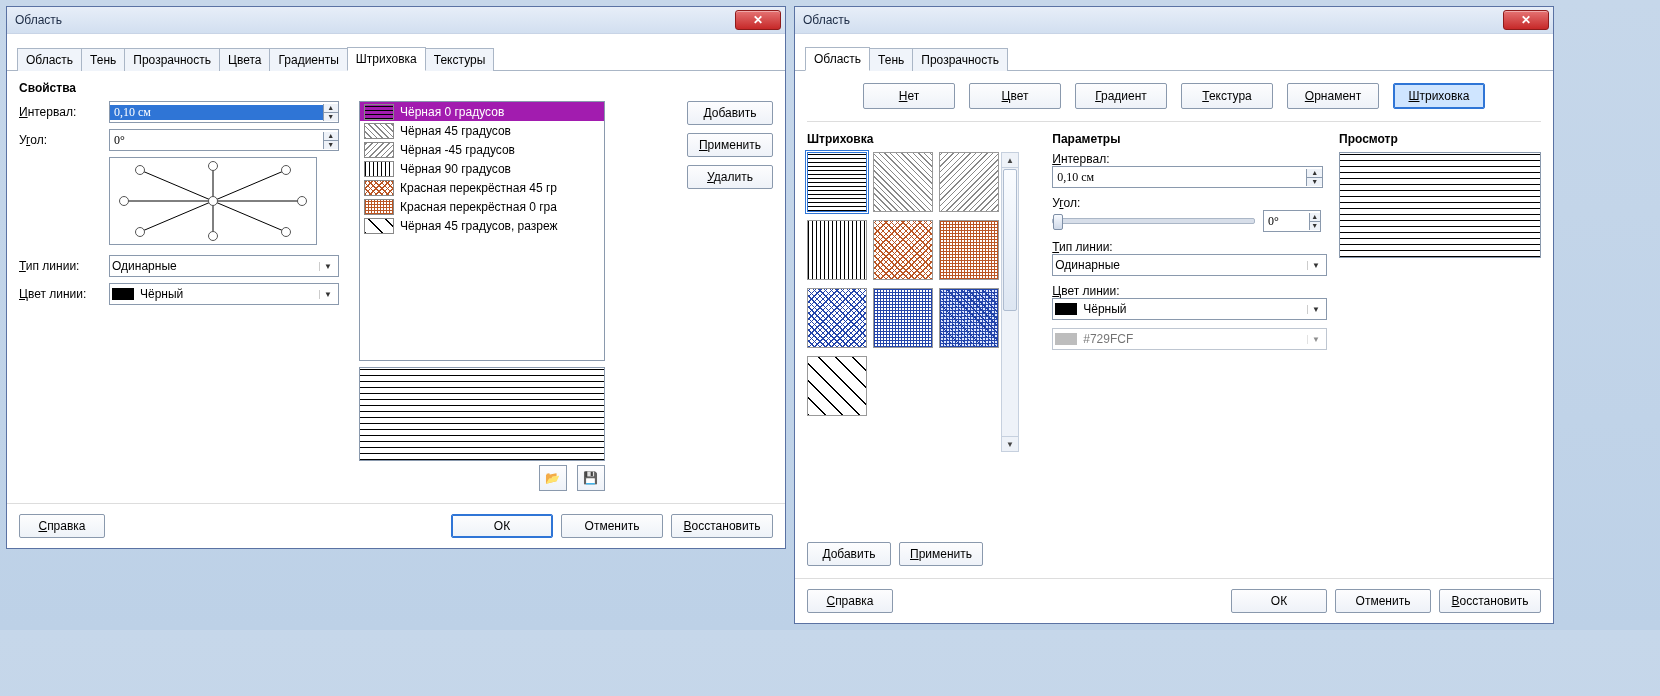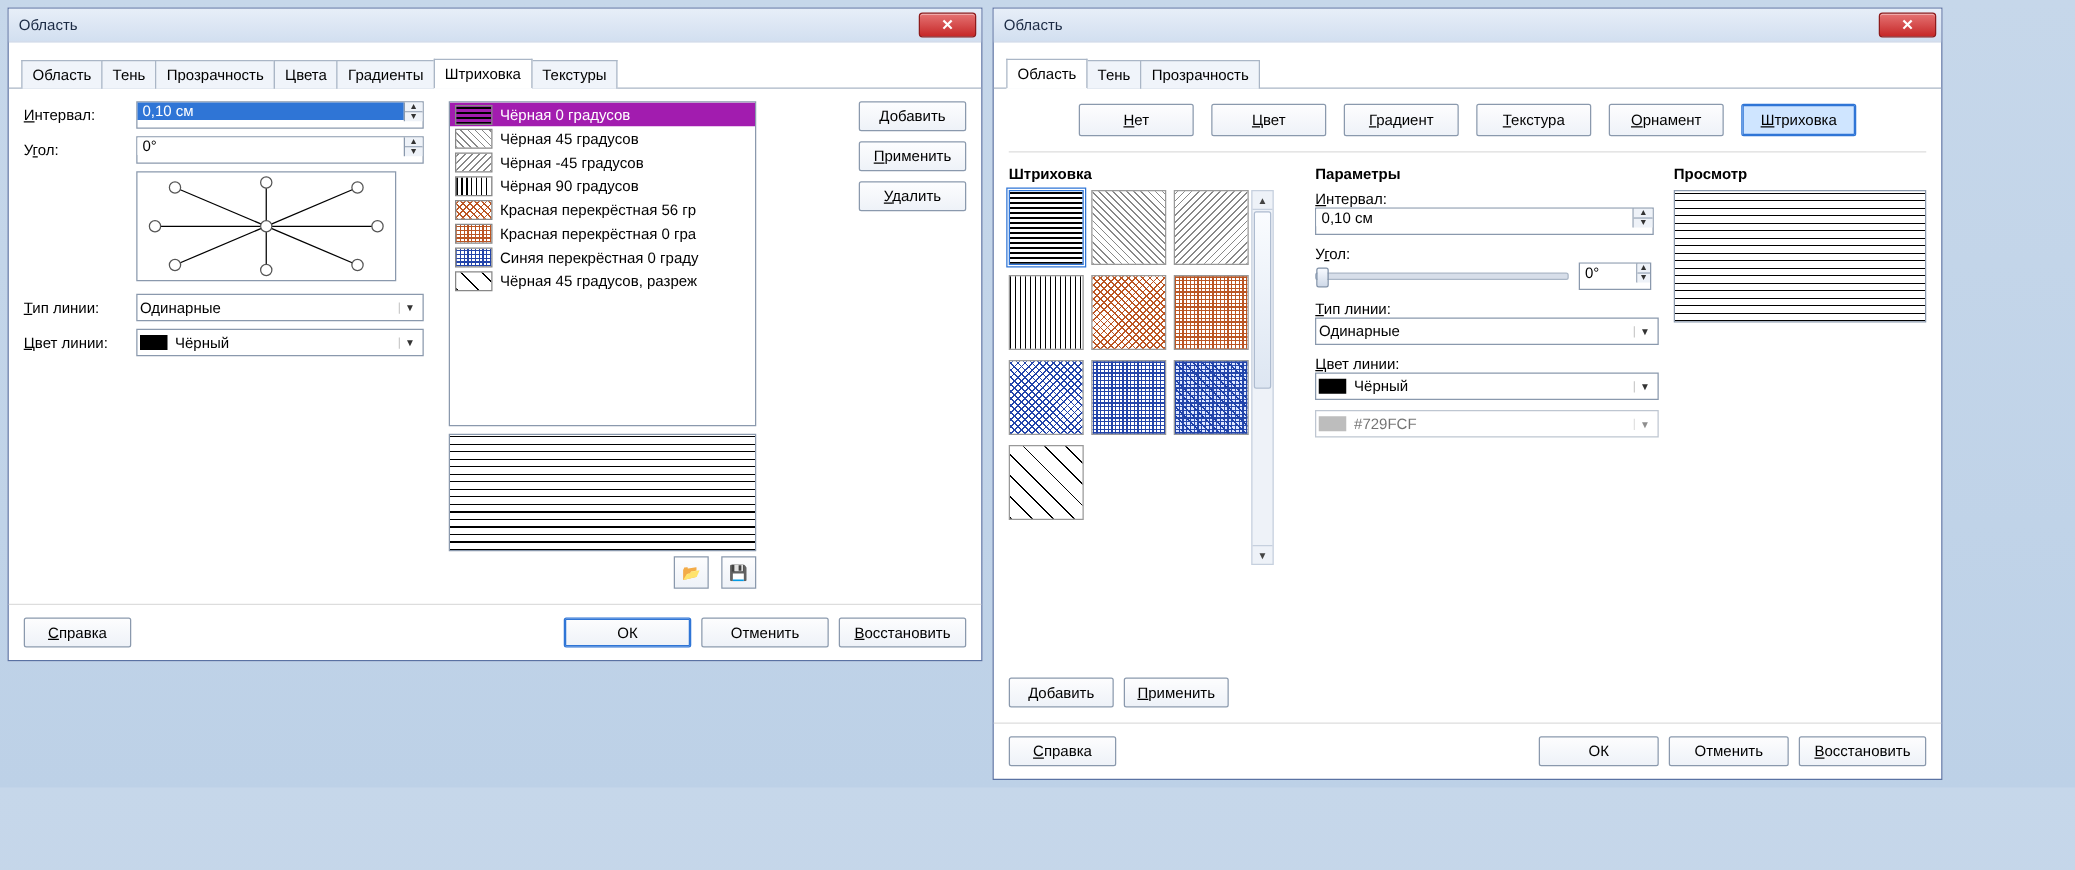--- a/index.html
+++ b/index.html
@@ -63,22 +63,23 @@
   }
   .body {
     padding: 10px 12px 12px 12px;
     flex: 1;
   }
   .section-title { font-weight: bold; margin-bottom: 6px; }
   .row { display: flex; align-items: center; margin-bottom: 6px; }
   .lbl { width: 90px; }
   u { text-decoration: underline; }
   .spinner {
-    display: flex; align-items: flex-start; height: 20px;
+    display: flex; align-items: center; height: 20px;
     border: 1px solid #8a99ad;
+    font-family: Liberation Serif, serif;
   }
   .spinner input {
     border: none; outline: none; padding: 0 4px; font: inherit;
     width: 100%;
   }
   .spinner .spinbtns {
     width: 16px; display: flex; flex-direction: column;
     border-left: 1px solid #8a99ad;
   }
   .spinner .spinbtns div {
@@ -240,20 +241,21 @@
   <div class="tabs" id="left-tabs">
       <div class="tab">Область</div>
       <div class="tab">Тень</div>
       <div class="tab">Прозрачность</div>
       <div class="tab">Цвета</div>
       <div class="tab">Градиенты</div>
       <div class="tab active">Штриховка</div>
       <div class="tab">Текстуры</div>
     </div>
   <div class="body">
+    <div class="section-title">Свойства</div>
 
     <div style="display:flex; gap:20px;">
 
       <div style="width:320px;">
         <div class="row">
           <span class="lbl"><u>И</u><span></span>нтервал:</span>
           <div class="spinner sel-spinner" style="flex:1">
             <input value="0,10 см" style="">
             <div class="spinbtns">
                 <div>▲</div>
@@ -320,29 +322,25 @@
             <div class="item">
               <span class="sw patt-dm45"></span>
               <span>Чёрная -45 градусов</span>
             </div>
             <div class="item">
               <span class="sw patt-v90"></span>
               <span>Чёрная 90 градусов</span>
             </div>
             <div class="item">
               <span class="sw patt-redx45"></span>
-              <span>Красная перекрёстная 56 гр</span>
+              <span>Красная перекрёстная 45 гр</span>
             </div>
             <div class="item">
               <span class="sw patt-redx0"></span>
               <span>Красная перекрёстная 0 гра</span>
-            </div>
-            <div class="item">
-              <span class="sw patt-bluex0"></span>
-              <span>Синяя перекрёстная 0 граду</span>
             </div>
             <div class="item">
               <span class="sw patt-sparse45"></span>
               <span>Чёрная 45 градусов, разреж</span>
             </div>
           </div>
         <div class="preview-block"></div>
         <div style="display:flex; justify-content:flex-end; gap:10px; margin-top:4px;">
           <div class="iconbtn">
               <span>📂</span>

